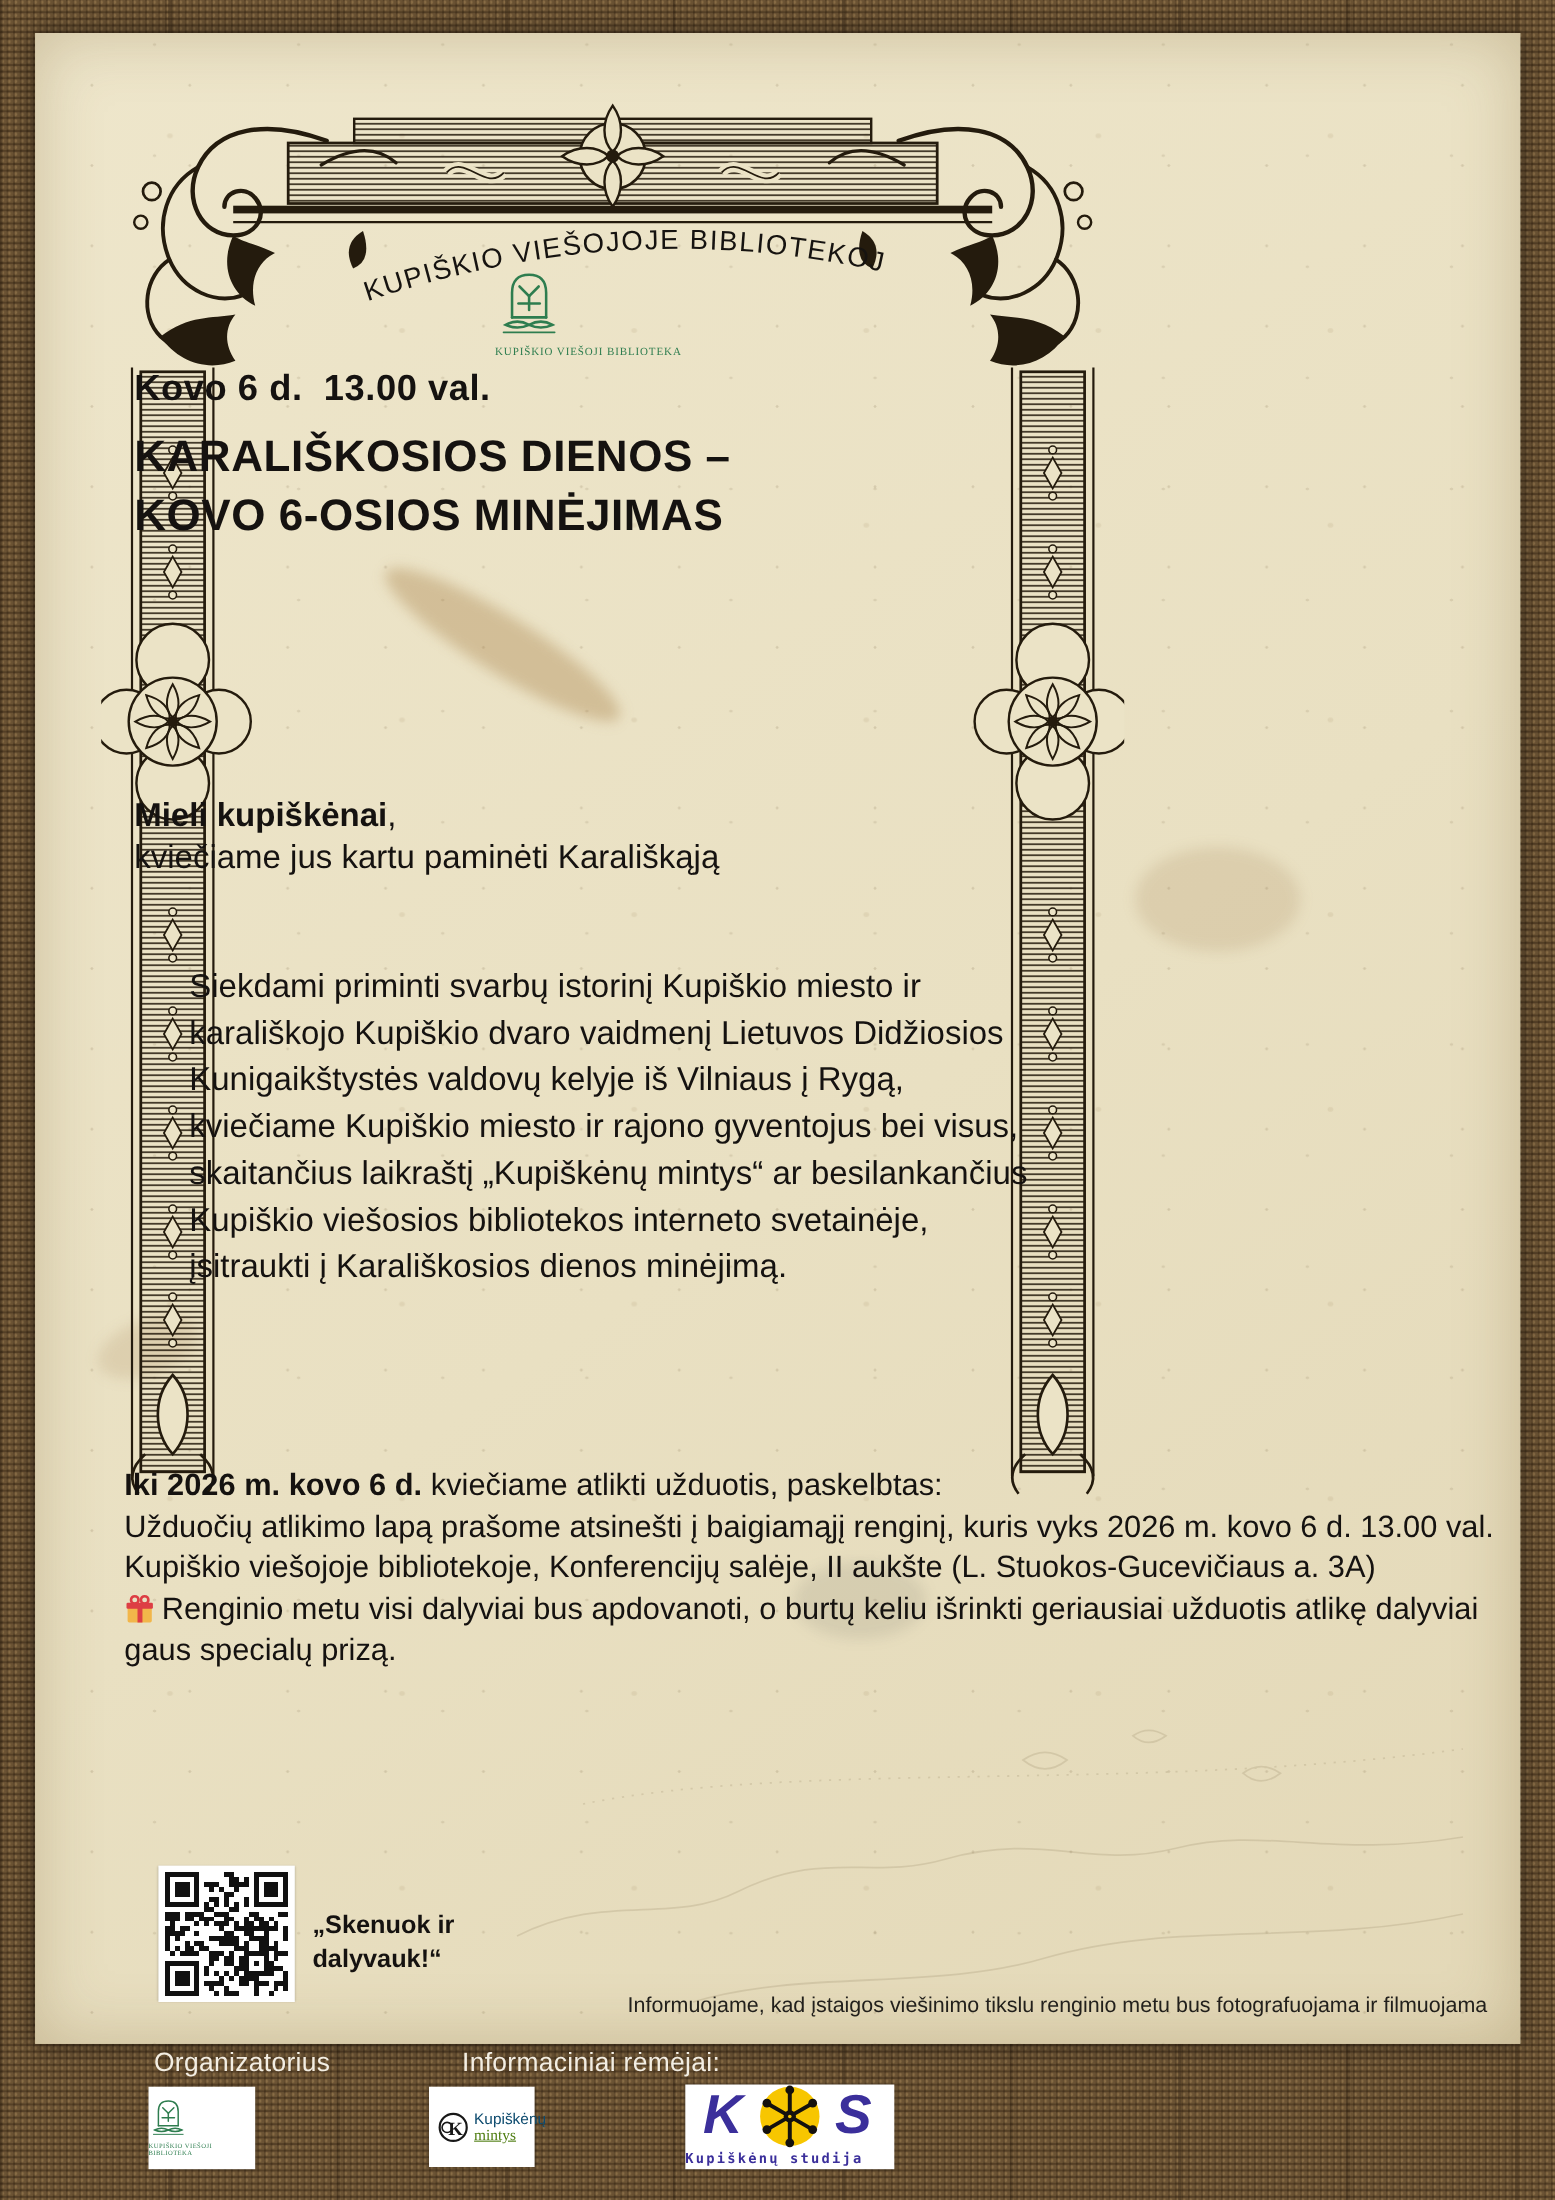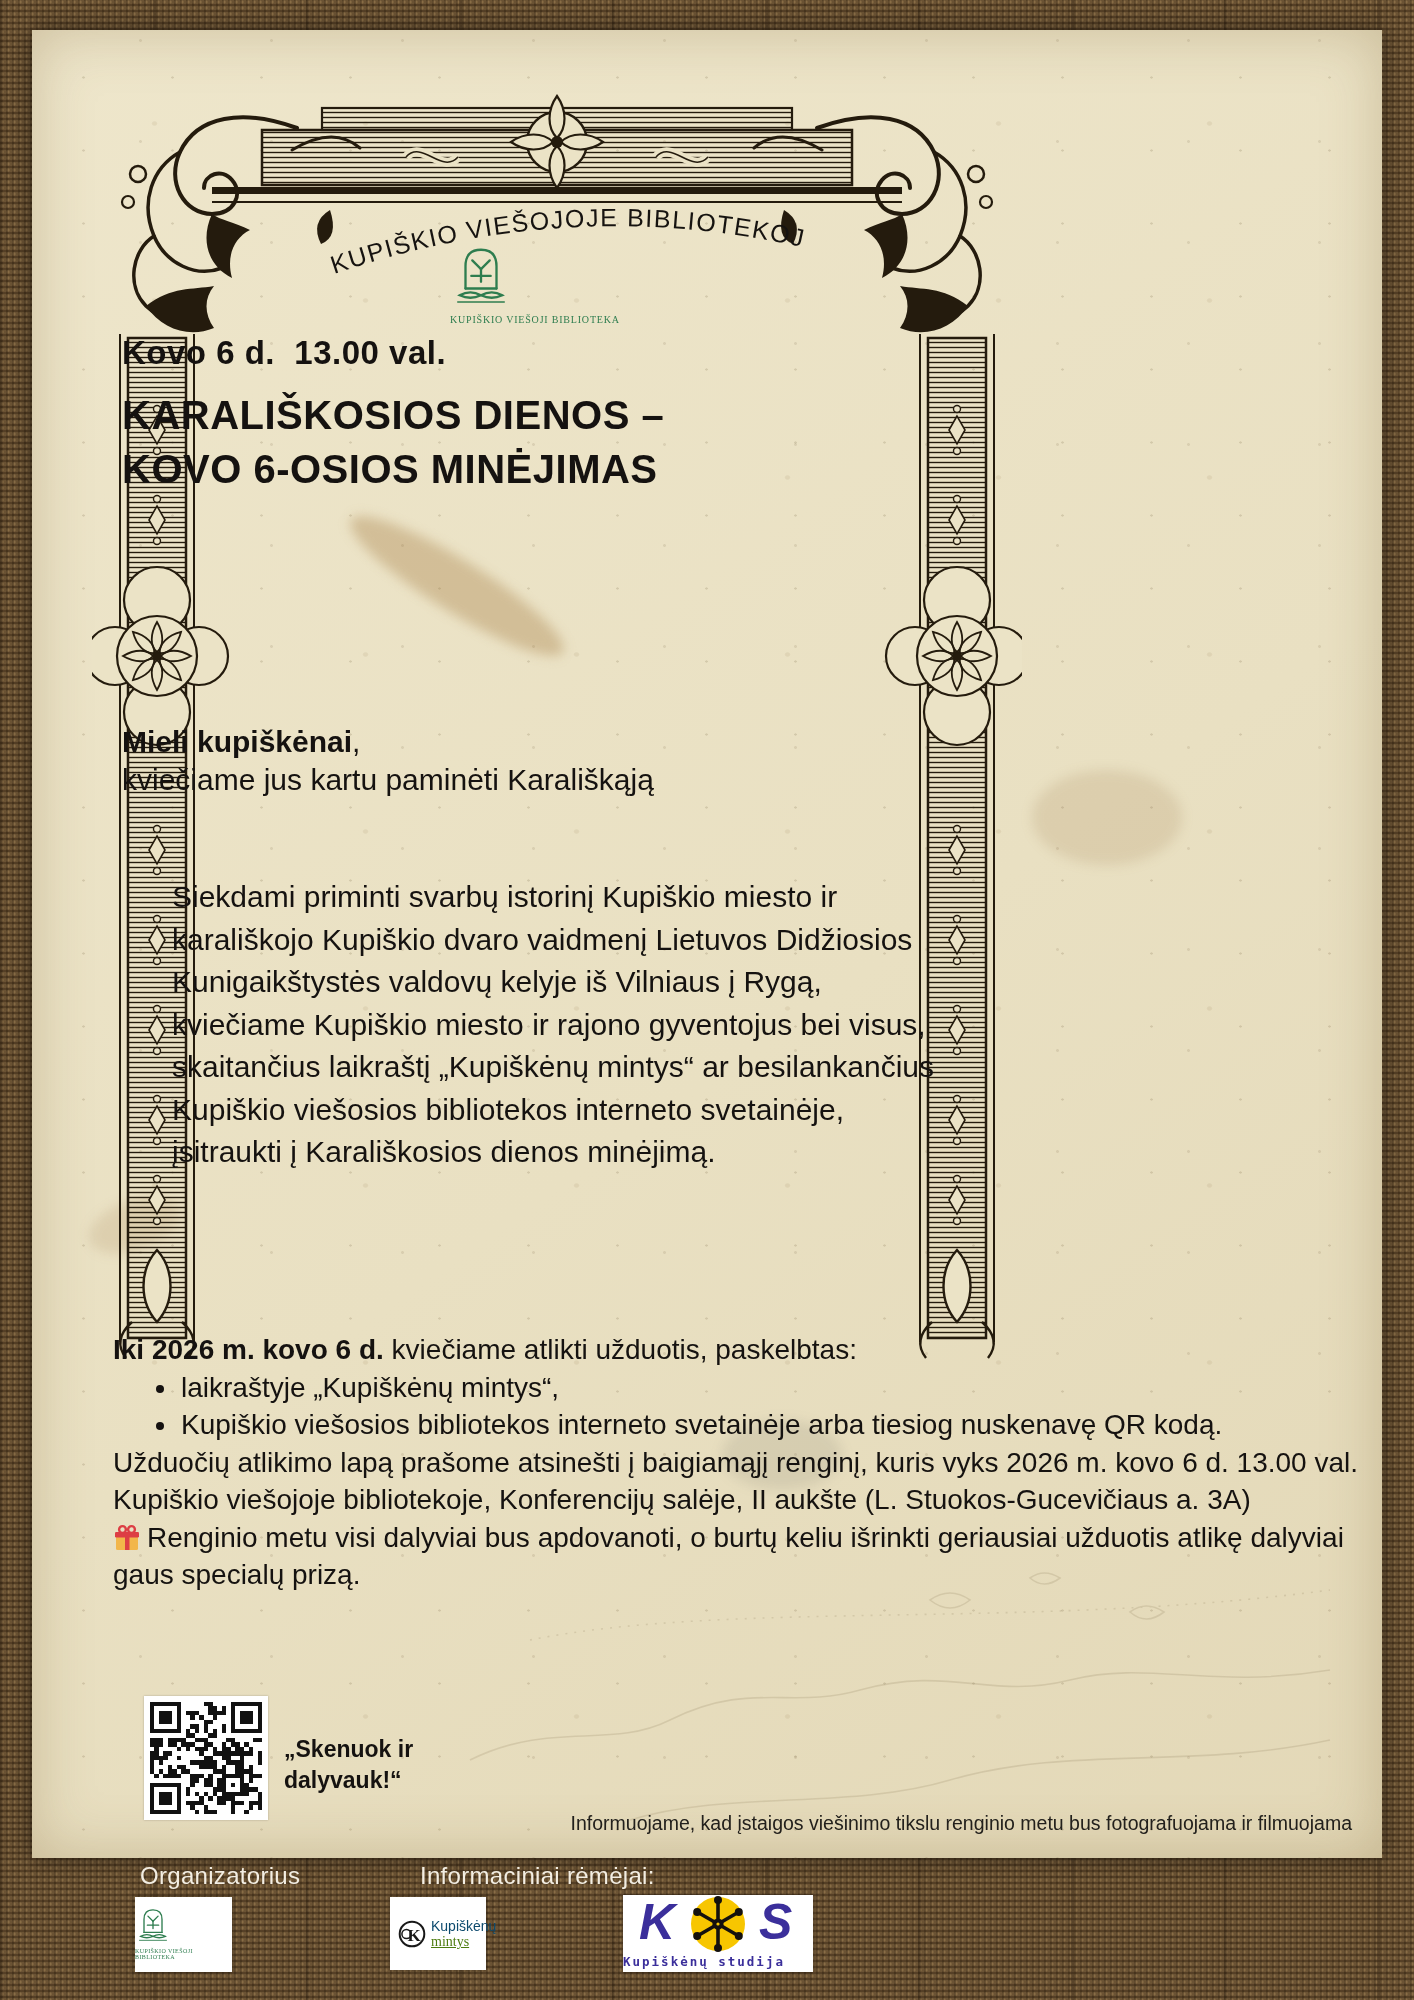--- a/index.html
+++ b/index.html
@@ -193,24 +193,20 @@
 
   <div class="abs center greet" style="left:90px;top:693px;width:860px;">
     <div><b>Mieli kupiškėnai</b><span>,</span></div>
     <div>kviečiame jus kartu paminėti Karališkąją</div>
   </div>
 
   <div class="abs center intro" style="left:140px;top:846px;width:762px;">Siekdami priminti svarbų istorinį Kupiškio miesto ir karališkojo Kupiškio dvaro vaidmenį Lietuvos Didžiosios Kunigaikštystės valdovų kelyje iš Vilniaus į Rygą, kviečiame Kupiškio miesto ir rajono gyventojus bei visus, skaitančius laikraštį „Kupiškėnų mintys“ ar besilankančius Kupiškio viešosios bibliotekos interneto svetainėje, įsitraukti į Karališkosios dienos minėjimą.</div>
 
   <div class="abs tasks" style="left:53px;top:1301px;width:1270px;margin-left:28px;">
     <p><b>Iki 2026 m. kovo 6 d.</b><span> kviečiame atlikti užduotis, paskelbtas:</span></p>
-    <ul>
-      <li>laikraštyje „Kupiškėnų mintys“,</li>
-      <li>Kupiškio viešosios bibliotekos interneto svetainėje arba tiesiog nuskenavę QR kodą.</li>
-    </ul>
     <p>Užduočių atlikimo lapą prašome atsinešti į baigiamąjį renginį, kuris vyks 2026 m. kovo 6 d. 13.00 val. Kupiškio viešojoje bibliotekoje, Konferencijų salėje, II aukšte (L. Stuokos-Gucevičiaus a. 3A)</p>
     <p><svg class="gift" width="28" height="28" viewBox="0 0 28 28">
           <rect x="3" y="12" width="22" height="14" rx="1.5" fill="#f2b64a"></rect>
           <rect x="12" y="12" width="4.5" height="14" fill="#dd3e44"></rect>
           <rect x="2" y="8" width="24" height="5.5" rx="1.2" fill="#dd3e44"></rect>
           <circle cx="9.5" cy="5.5" r="3.4" fill="none" stroke="#dd3e44" stroke-width="2.4"></circle>
           <circle cx="18.5" cy="5.5" r="3.4" fill="none" stroke="#dd3e44" stroke-width="2.4"></circle>
         </svg><span>Renginio metu visi dalyviai bus apdovanoti, o burtų keliu išrinkti geriausiai užduotis atlikę dalyviai gaus specialų prizą.</span></p>
   </div>
 

